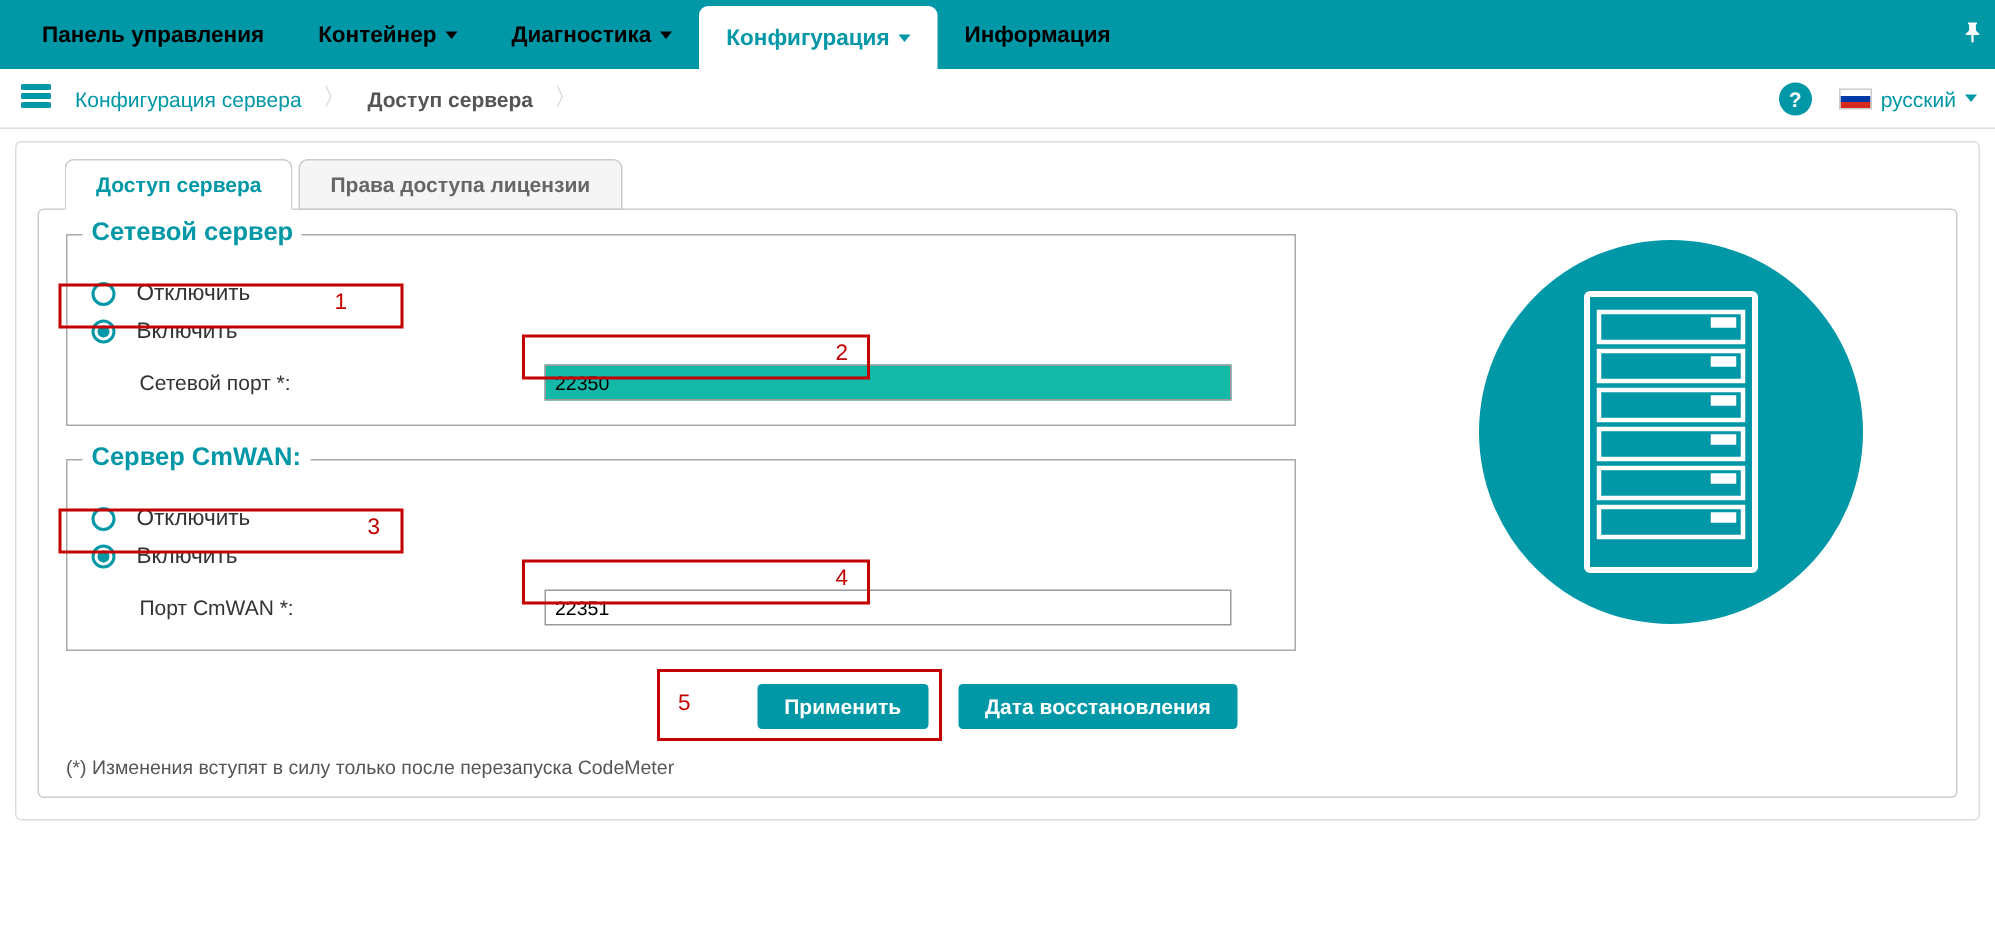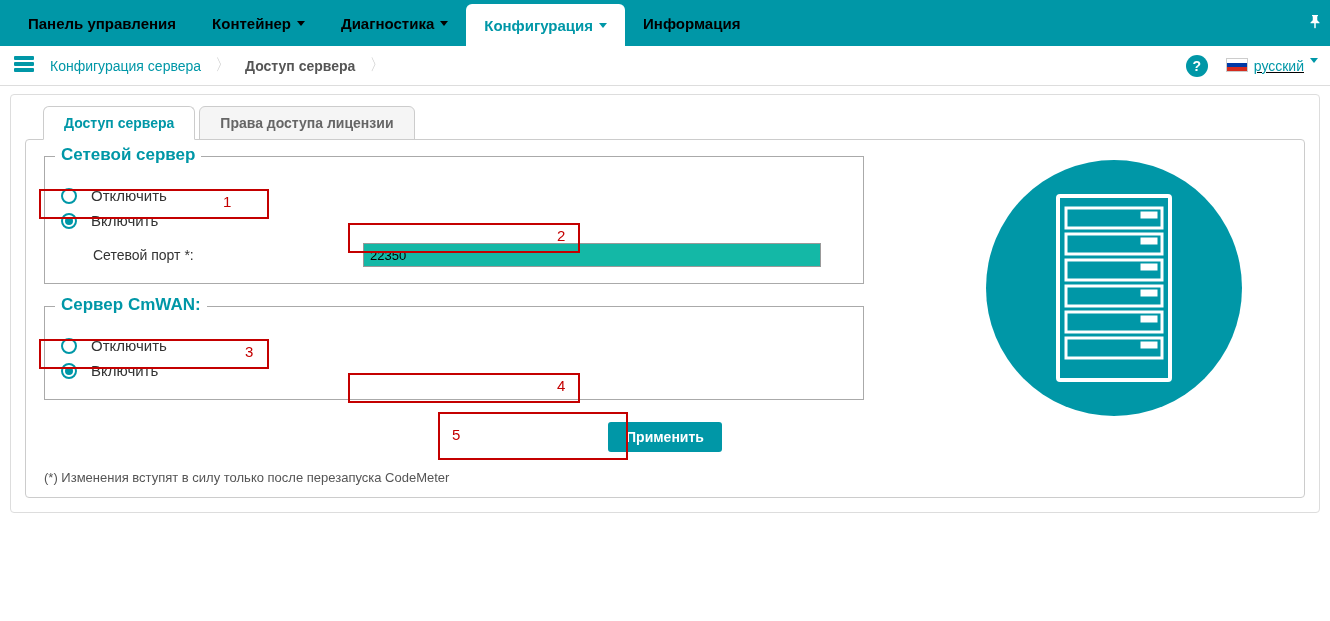--- a/index.html
+++ b/index.html
@@ -260,21 +260,21 @@
           <rect x="2" y="16" width="20" height="4" rx="1"></rect>
         </svg>
     </span>
     <span class="bc-link">Конфигурация сервера</span>
     <span class="bc-sep">〉</span>
     <span class="bc-current">Доступ сервера</span>
     <span class="bc-sep">〉</span>
   </div>
   <div class="breadcrumb-right">
     <div class="help-icon">?</div>
-    <div style="display:flex;text-decoration:underline;">
+    <div style="display:flex;align-items:center;">
       <span class="flag"></span>
       <span class="lang-label">русский</span>
       <span class="chev" style="border-top-color:#0097a7;"></span>
     </div>
   </div>
 </div>
 
 <div class="main-area">
   <div class="main-box">
     <div class="tabs">
@@ -309,31 +309,36 @@
         <div class="fieldset" style="position:relative;">
           <div class="legend">Сервер CmWAN:</div>
           <div class="radio-row">
             <span class="radio"></span>
             <span>Отключить</span>
           </div>
           <div class="radio-row">
             <span class="radio checked"></span>
             <span>Включить</span>
           </div>
+          <div class="port-row">
+            <span class="port-label">Порт CmWAN *:</span>
+            <input class="port-input" value="22351" style="">
+          </div>
 
           <div class="hl-box" style="left:-6px; top:32px; width:230px; height:30px;"></div>
           <span class="hl-num" style="left:200px; top:36px;">3</span>
 
           <div class="hl-box" style="left:303px; top:66px; width:232px; height:30px;"></div>
           <span class="hl-num" style="left:512px; top:70px;">4</span>
         </div>
       </div>
 
       <div class="button-row">
         <button class="btn">Применить</button>
+        <button class="btn">Дата восстановления</button>
 
         <div class="hl-box" style="left:394px; top:-10px; width:190px; height:48px;"></div>
         <span class="hl-num" style="left:408px; top:4px;">5</span>
       </div>
 
       <div class="footnote">(*) Изменения вступят в силу только после перезапуска CodeMeter</div>
 
       <svg class="server-img" viewBox="0 0 260 260">
         <circle cx="130" cy="130" r="128" fill="#0097a7"></circle>
         <rect x="74" y="38" width="112" height="184" fill="none" stroke="#fff" stroke-width="4" rx="2"></rect>

